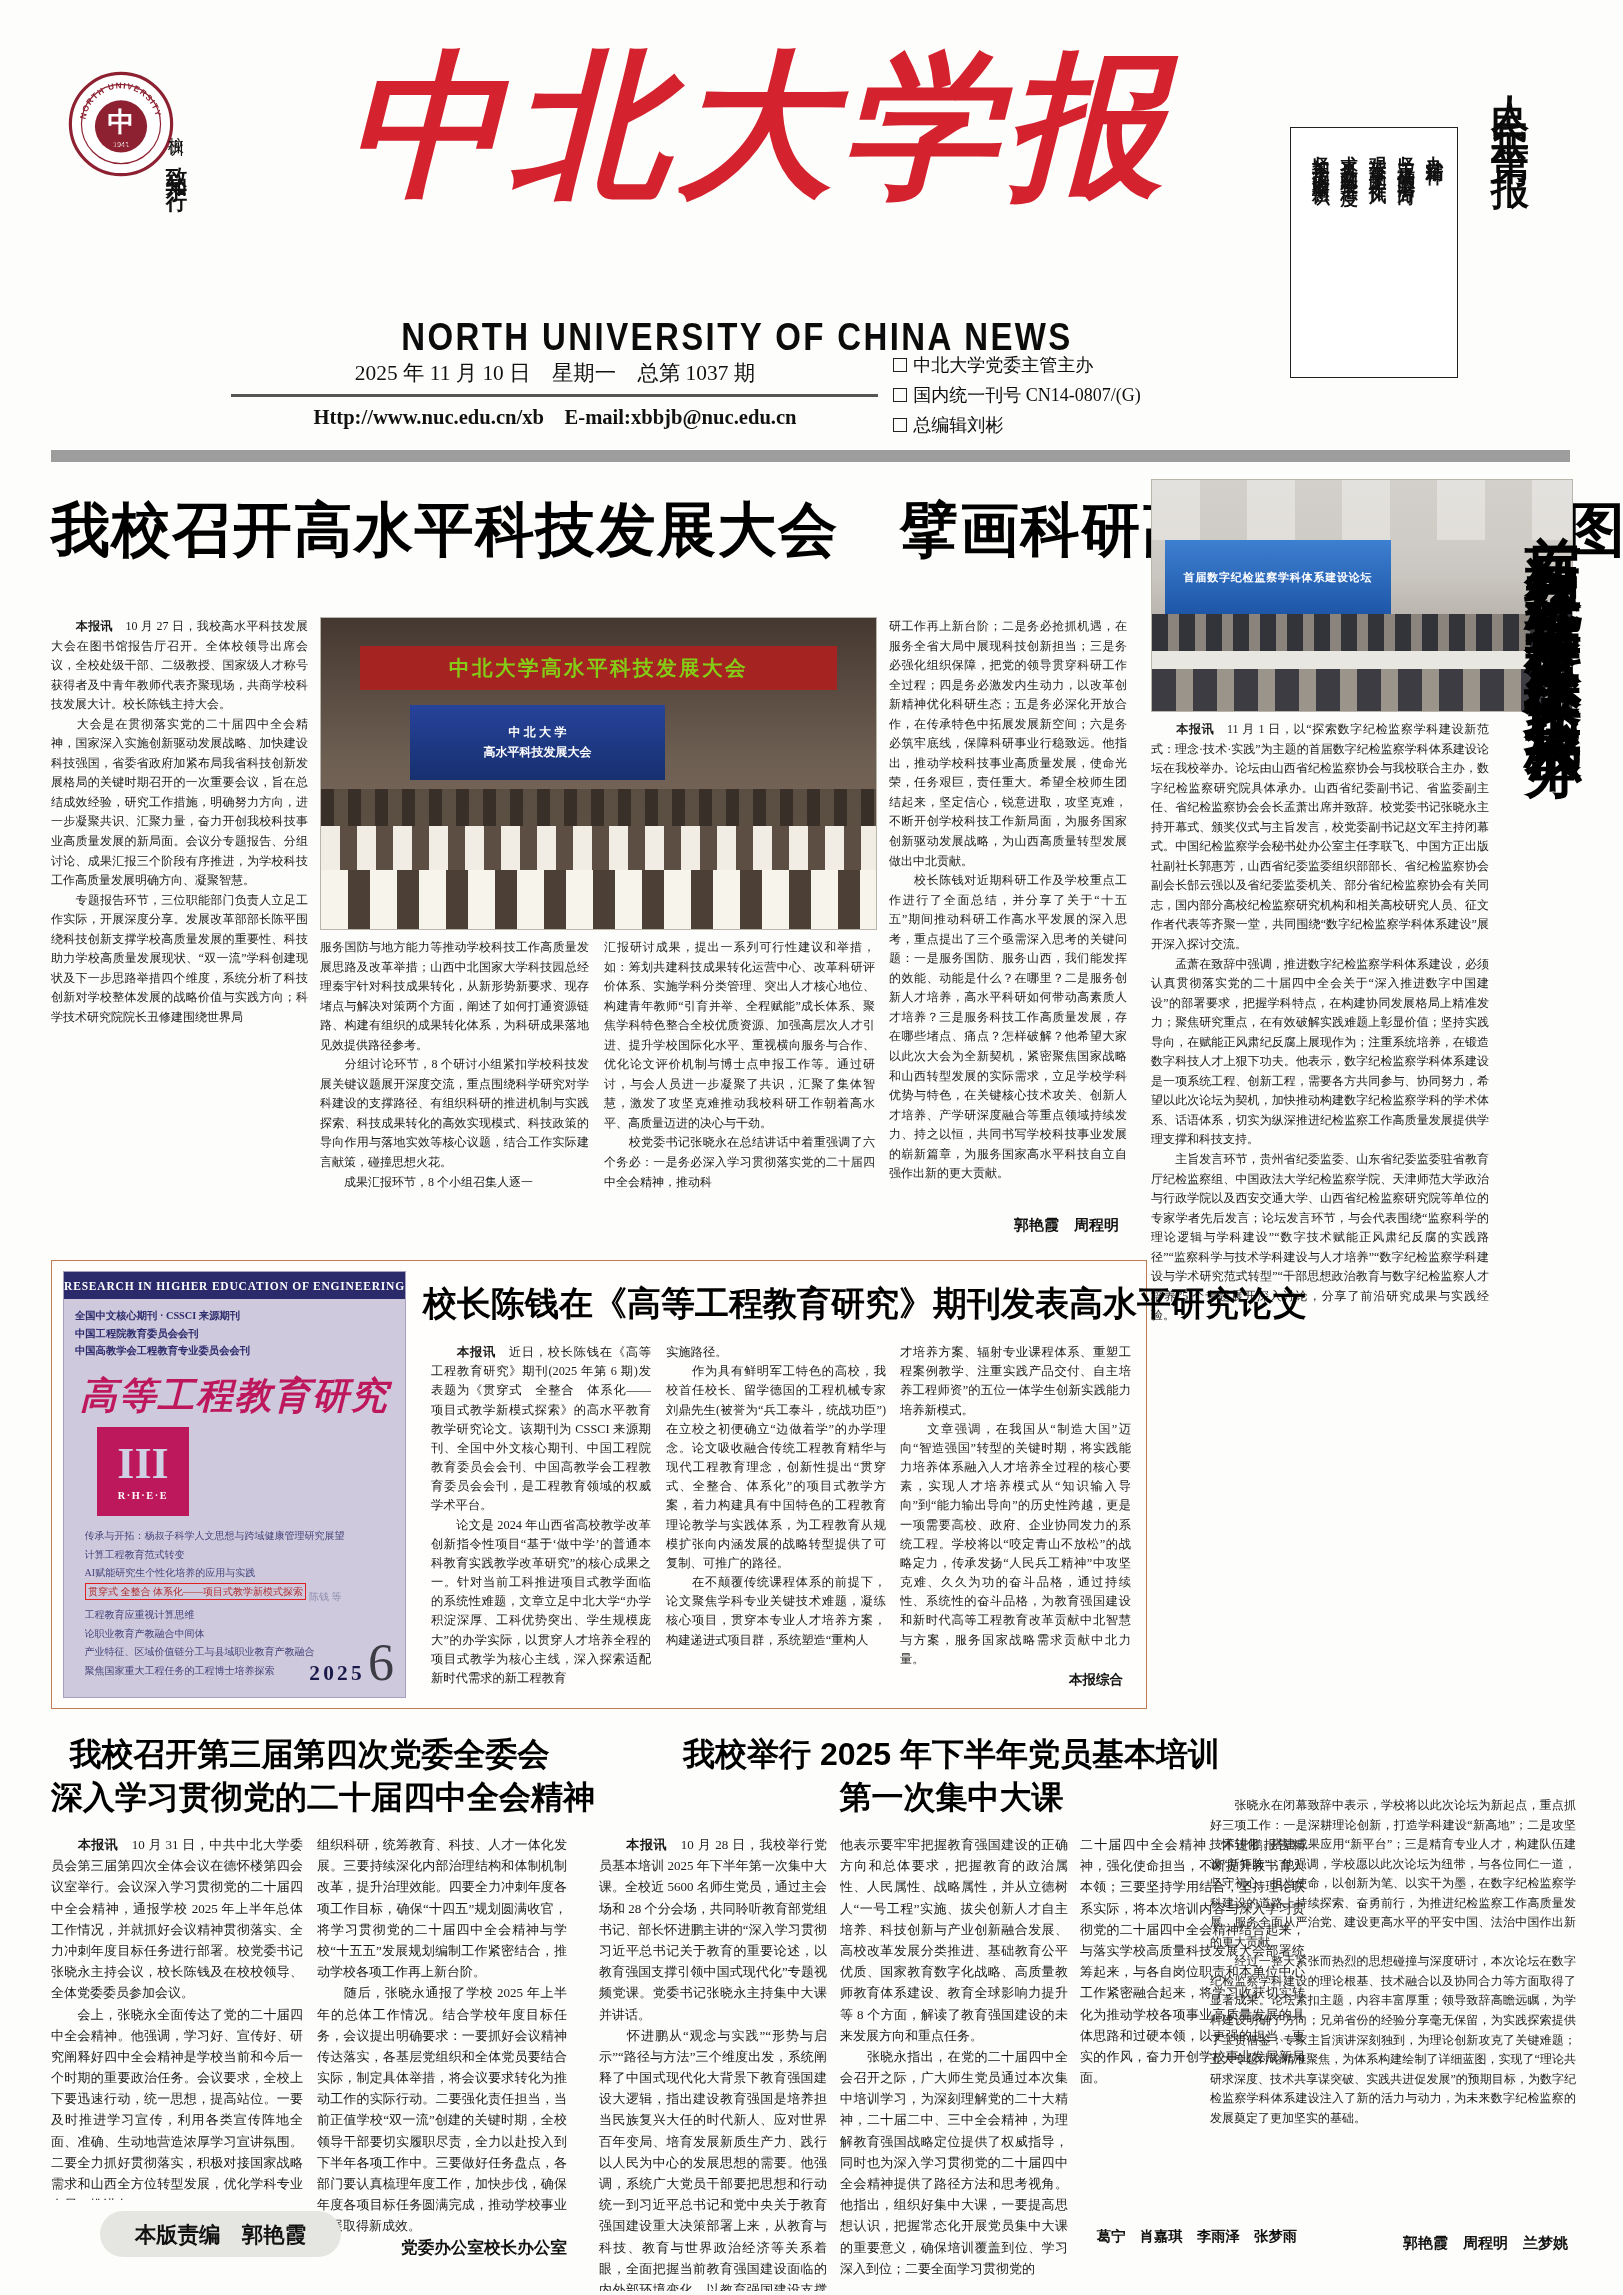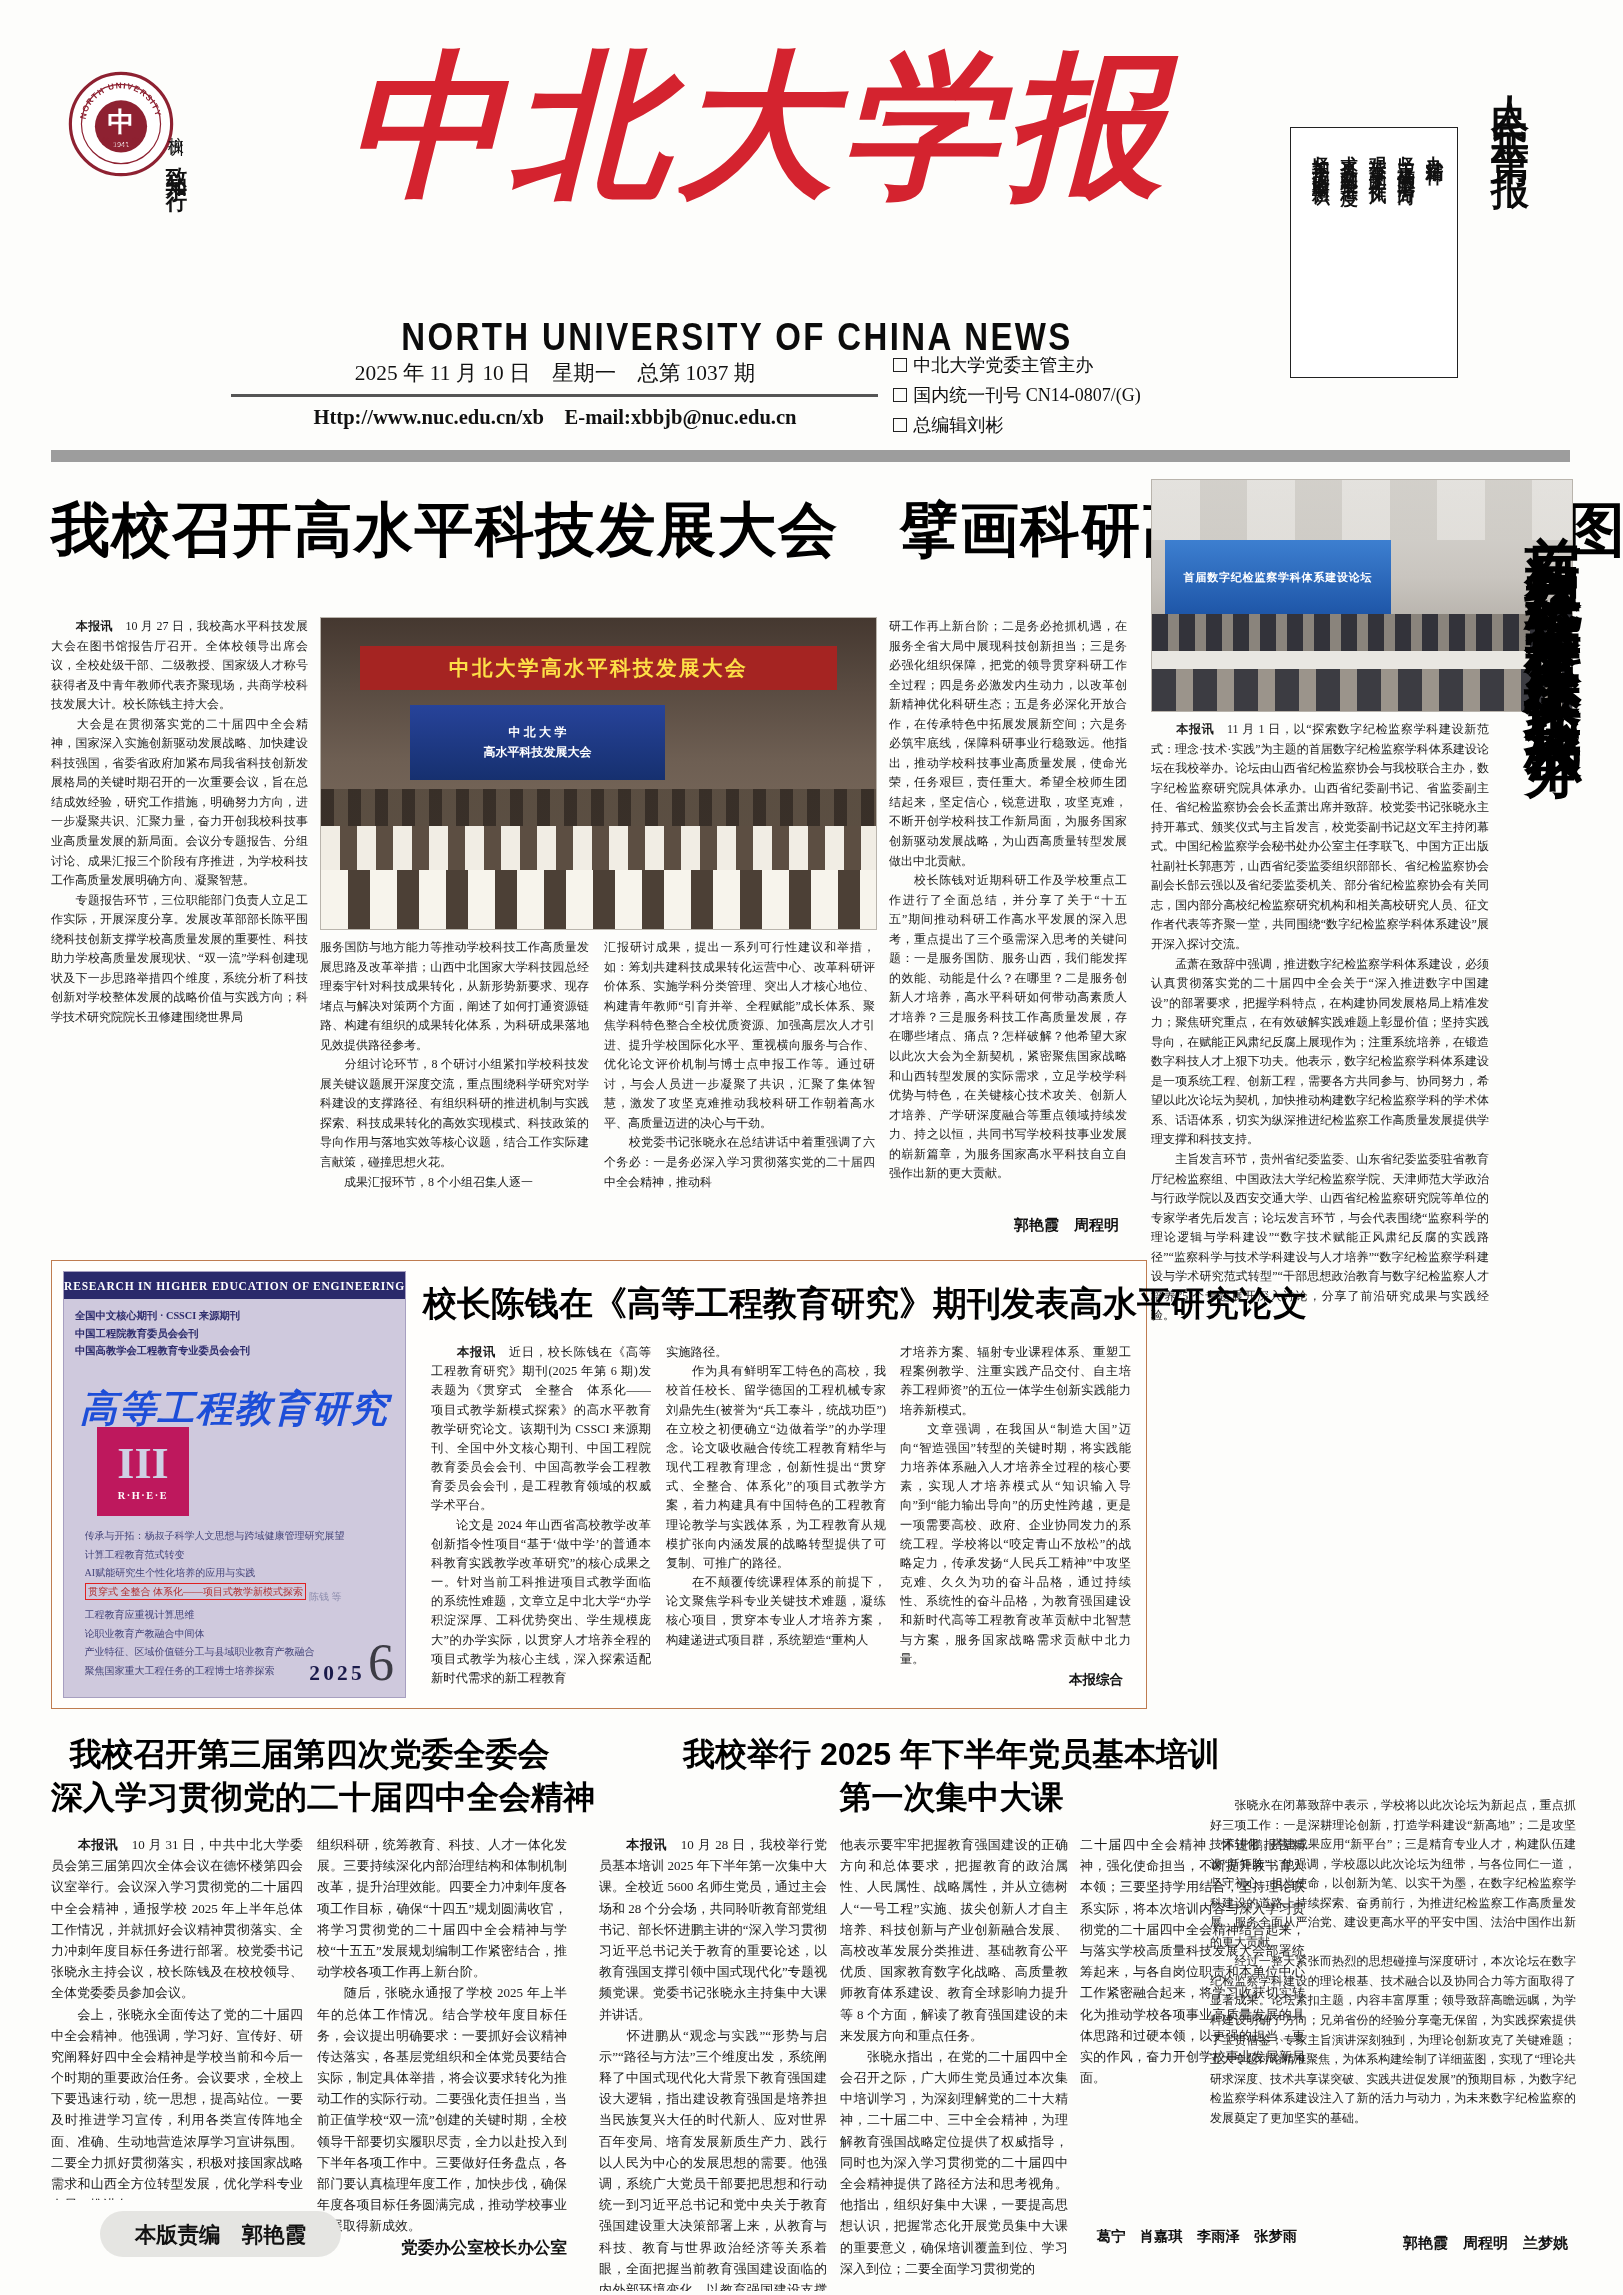--- a/index.html
+++ b/index.html
@@ -39,22 +39,22 @@
   .photo{overflow:hidden;border:0.8px solid #b9b4ac;}
   .ph-banner{position:absolute;display:flex;align-items:center;justify-content:center;
     font-family:"Liberation Sans",sans-serif;font-weight:bold;}
   .rows{position:absolute;left:0;width:100%;}
   
   .mid-box{border:1.6px solid #bf7c50;background:#fffefc;}
   .cover{background:#cfc9dd;position:relative;overflow:hidden;border:0.8px solid #a79fc0;}
   .cover-banner{background:#2b2a6b;color:#fff;height:27px;display:flex;align-items:center;justify-content:center;
     font-size:11.5px;font-weight:bold;letter-spacing:0.8px;font-family:"Liberation Serif",serif;white-space:nowrap;}
   .cover-pub{padding:8px 11px 0;font-size:10.3px;font-weight:bold;color:#2b2a6b;line-height:1.7;}
-  .cover-title{text-align:center;font-size:37px;font-weight:bold;font-style:italic;letter-spacing:1.6px;color:#1d4ed8;
-    font-family:"DejaVu Serif",serif;margin-top:24px;white-space:nowrap;}
+  .cover-title{text-align:center;font-size:37px;font-weight:bold;font-style:italic;letter-spacing:1.6px;color:#be185d;
+    font-family:"DejaVu Serif",serif;margin-top:11px;white-space:nowrap;}
   .cover-logo{position:absolute;left:33px;top:155px;width:92px;height:89px;background:#be185d;color:#fff;
     display:flex;flex-direction:column;align-items:center;justify-content:center;}
   .cover-logo .roman{font-size:44px;line-height:1;font-weight:bold;font-family:"Liberation Serif",serif;color:#cfd0e4;}
   .cover-logo .letters{font-size:10.3px;letter-spacing:1.6px;margin-top:4.8px;font-weight:bold;}
   .toc{position:absolute;left:20.6px;top:255px;right:14.3px;font-size:10px;color:#44447a;line-height:1.85;}
   .toc-item{white-space:nowrap;overflow:hidden;}
   .toc-item.boxed{display:inline-block;border:1.6px solid #e02020;color:#b03030;padding:0 2.4px;line-height:1.5;}
   .toc-authors{color:#8e8eae;}
   .cover-year{position:absolute;right:11px;bottom:4.8px;white-space:nowrap;}
   .cover-year .y{font-size:21.4px;font-weight:bold;color:#1a1a4a;letter-spacing:3.2px;}
@@ -123,21 +123,21 @@
 
 <div class="abs graybar" style="left:51px;top:450px;width:1519px;height:12px;"></div>
 
 <div class="abs hd headline-xl" style="left:51px;top:491px;width:1241px;">我校召开高水平科技发展大会　擘画科研高质量发展新蓝图</div>
 
 <div class="abs body-col" style="left:51px;top:617px;width:257px;height:633px;"><span class="lead">　　本报讯　</span><span>10 月 27 日，我校高水平科技发展大会在图书馆报告厅召开。全体校领导出席会议，全校处级干部、二级教授、国家级人才称号获得者及中青年教师代表齐聚现场，共商学校科技发展大计。校长陈钱主持大会。
 　　大会是在贯彻落实党的二十届四中全会精神，国家深入实施创新驱动发展战略、加快建设科技强国，省委省政府加紧布局我省科技创新发展格局的关键时期召开的一次重要会议，旨在总结成效经验，研究工作措施，明确努力方向，进一步凝聚共识、汇聚力量，奋力开创我校科技事业高质量发展的新局面。会议分专题报告、分组讨论、成果汇报三个阶段有序推进，为学校科技工作高质量发展明确方向、凝聚智慧。
 　　专题报告环节，三位职能部门负责人立足工作实际，开展深度分享。发展改革部部长陈平围绕科技创新支撑学校高质量发展的重要性、科技助力学校高质量发展现状、“双一流”学科创建现状及下一步思路举措四个维度，系统分析了科技创新对学校整体发展的战略价值与实践方向；科学技术研究院院长丑修建围绕世界局</span></div>
 
 <div class="abs photo" style="left:320px;top:617px;width:555px;height:311px;background:linear-gradient(#453830,#6e5f53 46%,#857463);">
-  <div class="ph-banner" style="left:7%;top:9%;width:86%;height:14%;background:#a52422;color:#fde047;font-size:20.6px;letter-spacing:2.4px;">中北大学高水平科技发展大会</div>
+  <div class="ph-banner" style="left:7%;top:9%;width:86%;height:14%;background:#a52422;color:#84cc16;font-size:20.6px;letter-spacing:2.4px;">中北大学高水平科技发展大会</div>
   <div class="ph-banner" style="left:16%;top:28%;width:46%;height:24%;background:linear-gradient(#27439a,#16306f);color:#fff;font-size:12px;flex-direction:column;line-height:1.7;">
     <span>中 北 大 学</span>
     <span>高水平科技发展大会</span>
   </div>
   <div class="rows" style="top:55%;height:12%;background:repeating-linear-gradient(90deg,#2e2620 0 12.7px,#564a3e 12.7px 27px);opacity:.85;"></div>
   <div class="rows" style="top:67%;height:14%;background:repeating-linear-gradient(90deg,#f1ede4 0 19px,#5c4e42 19px 36px);"></div>
   <div class="rows" style="top:81%;height:19%;background:repeating-linear-gradient(90deg,#f7f4ec 0 27px,#4c4036 27px 49px);"></div>
 </div>
 
 <div class="abs body-col" style="left:320px;top:938px;width:269px;height:311px;">服务国防与地方能力等推动学校科技工作高质量发展思路及改革举措；山西中北国家大学科技园总经理秦宇针对科技成果转化，从新形势新要求、现存堵点与解决对策两个方面，阐述了如何打通资源链路、构建有组织的成果转化体系，为科研成果落地见效提供路径参考。

